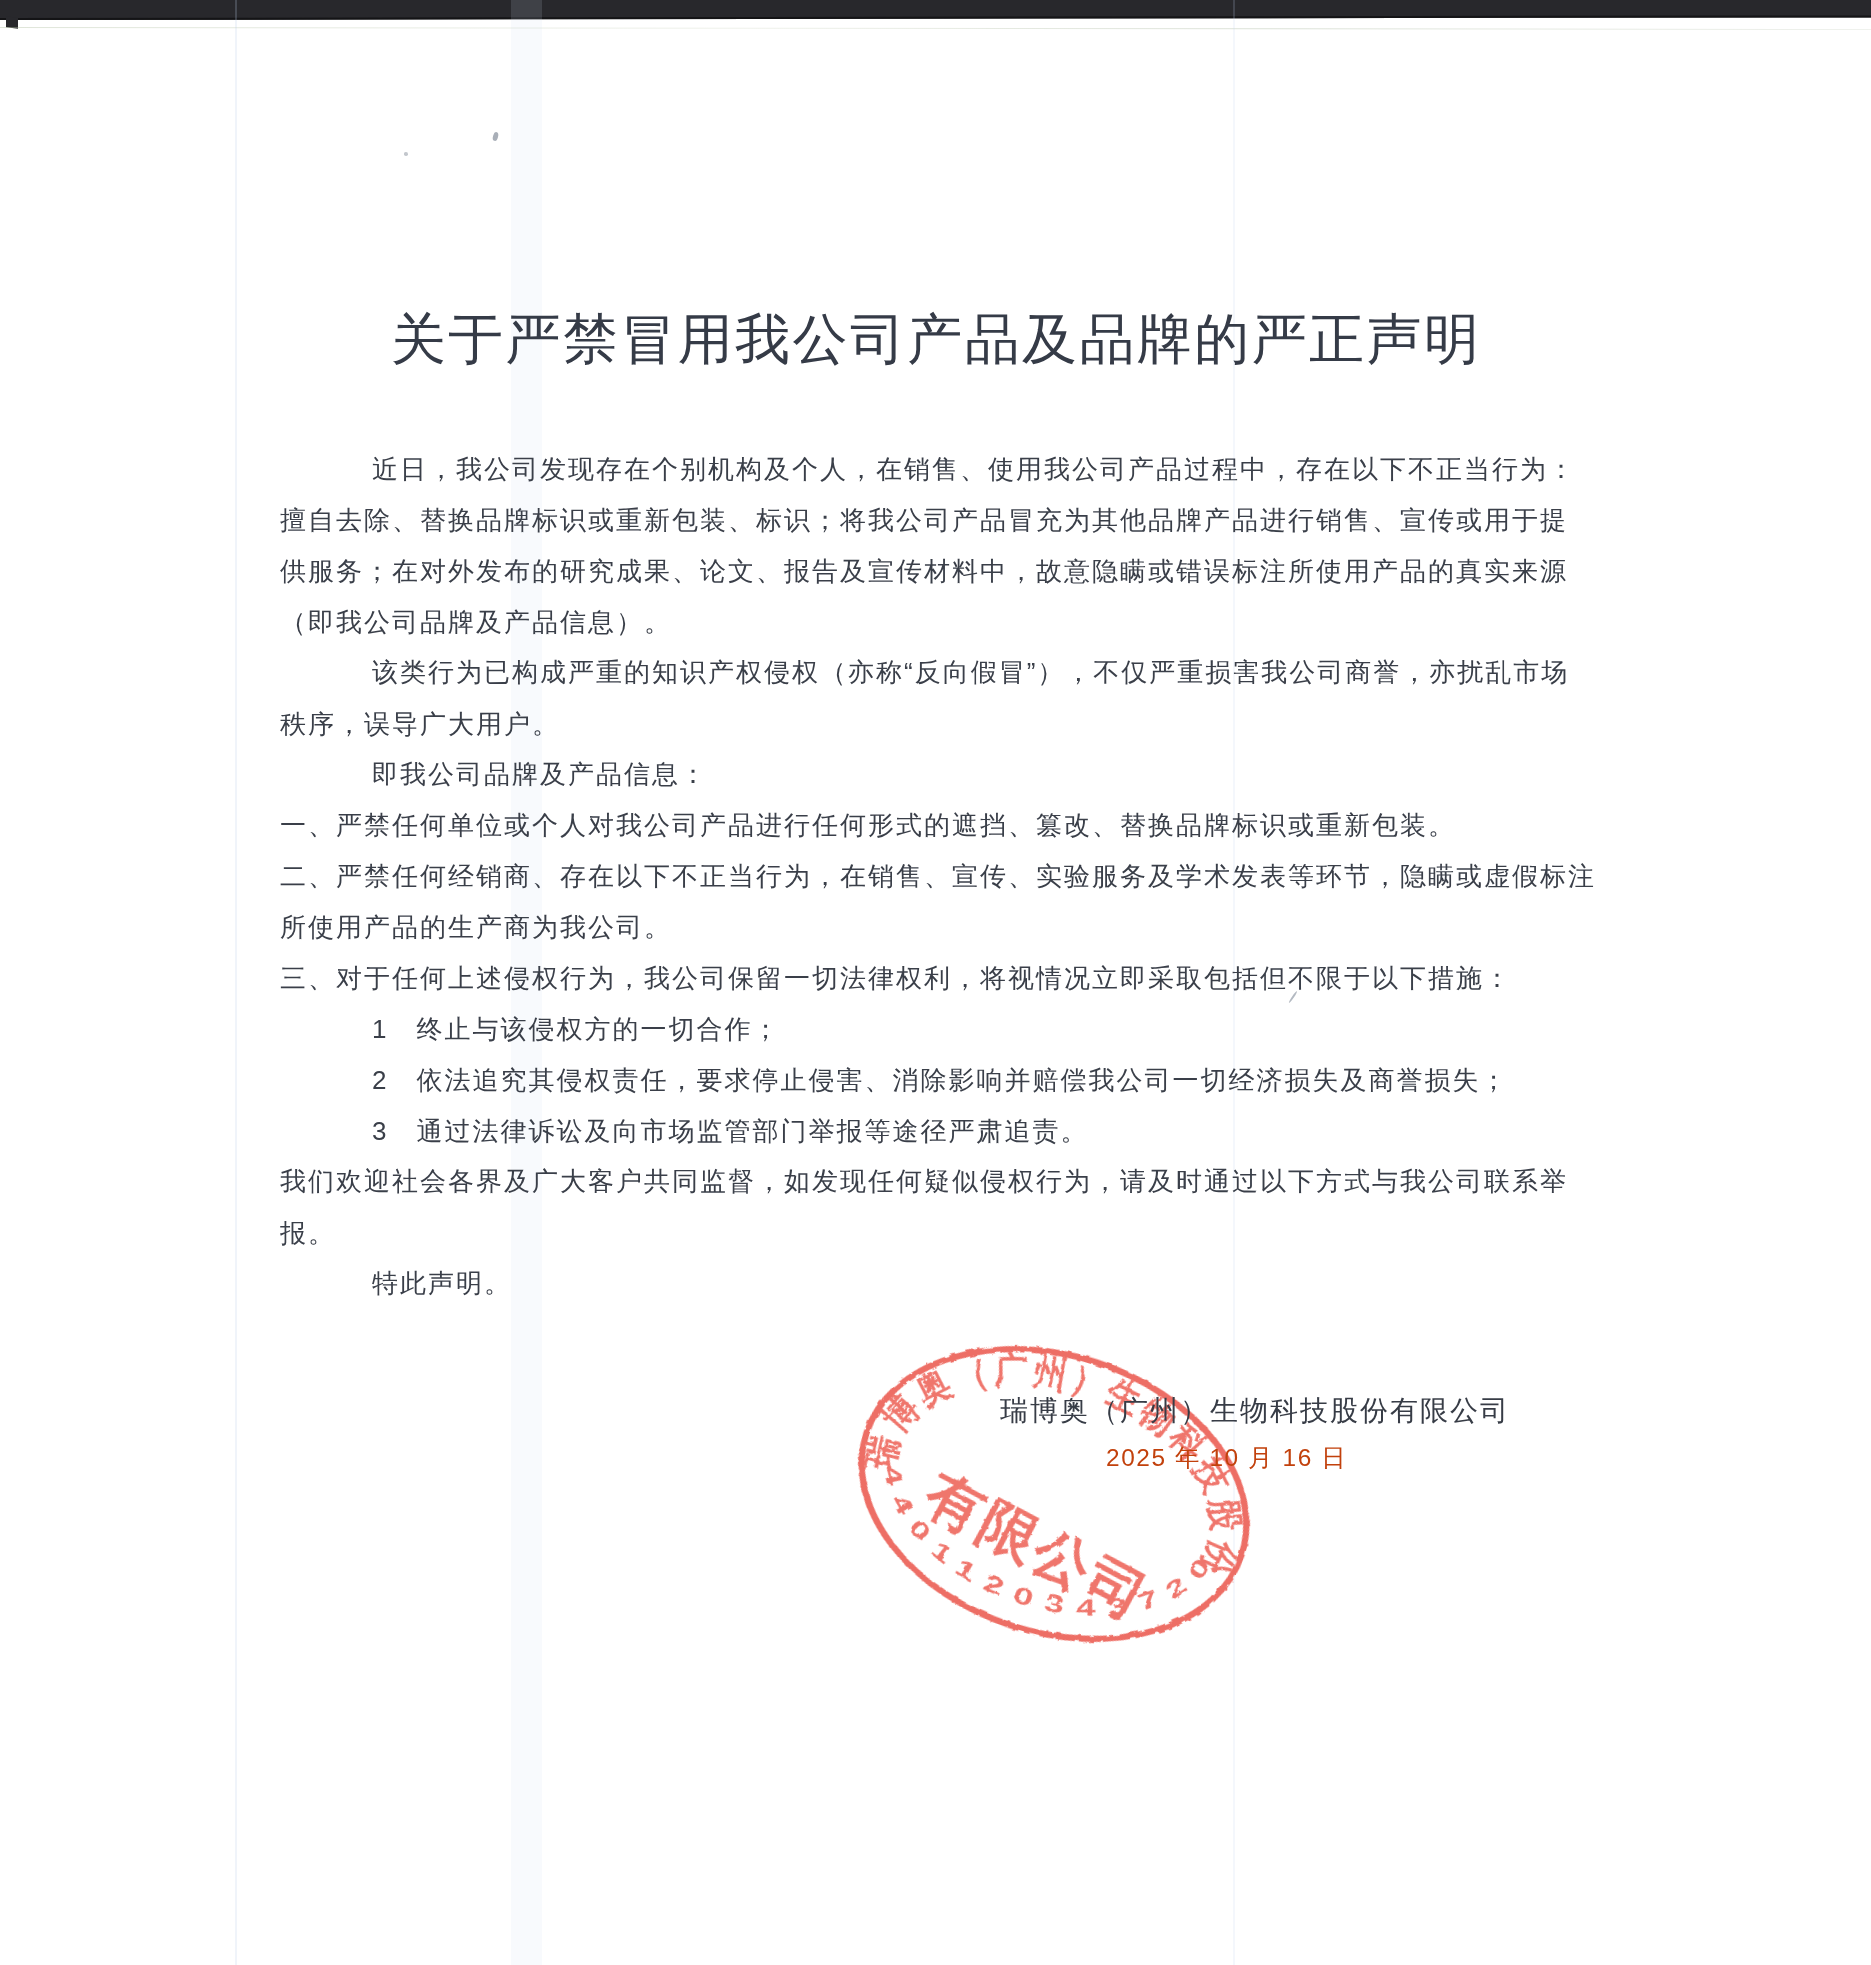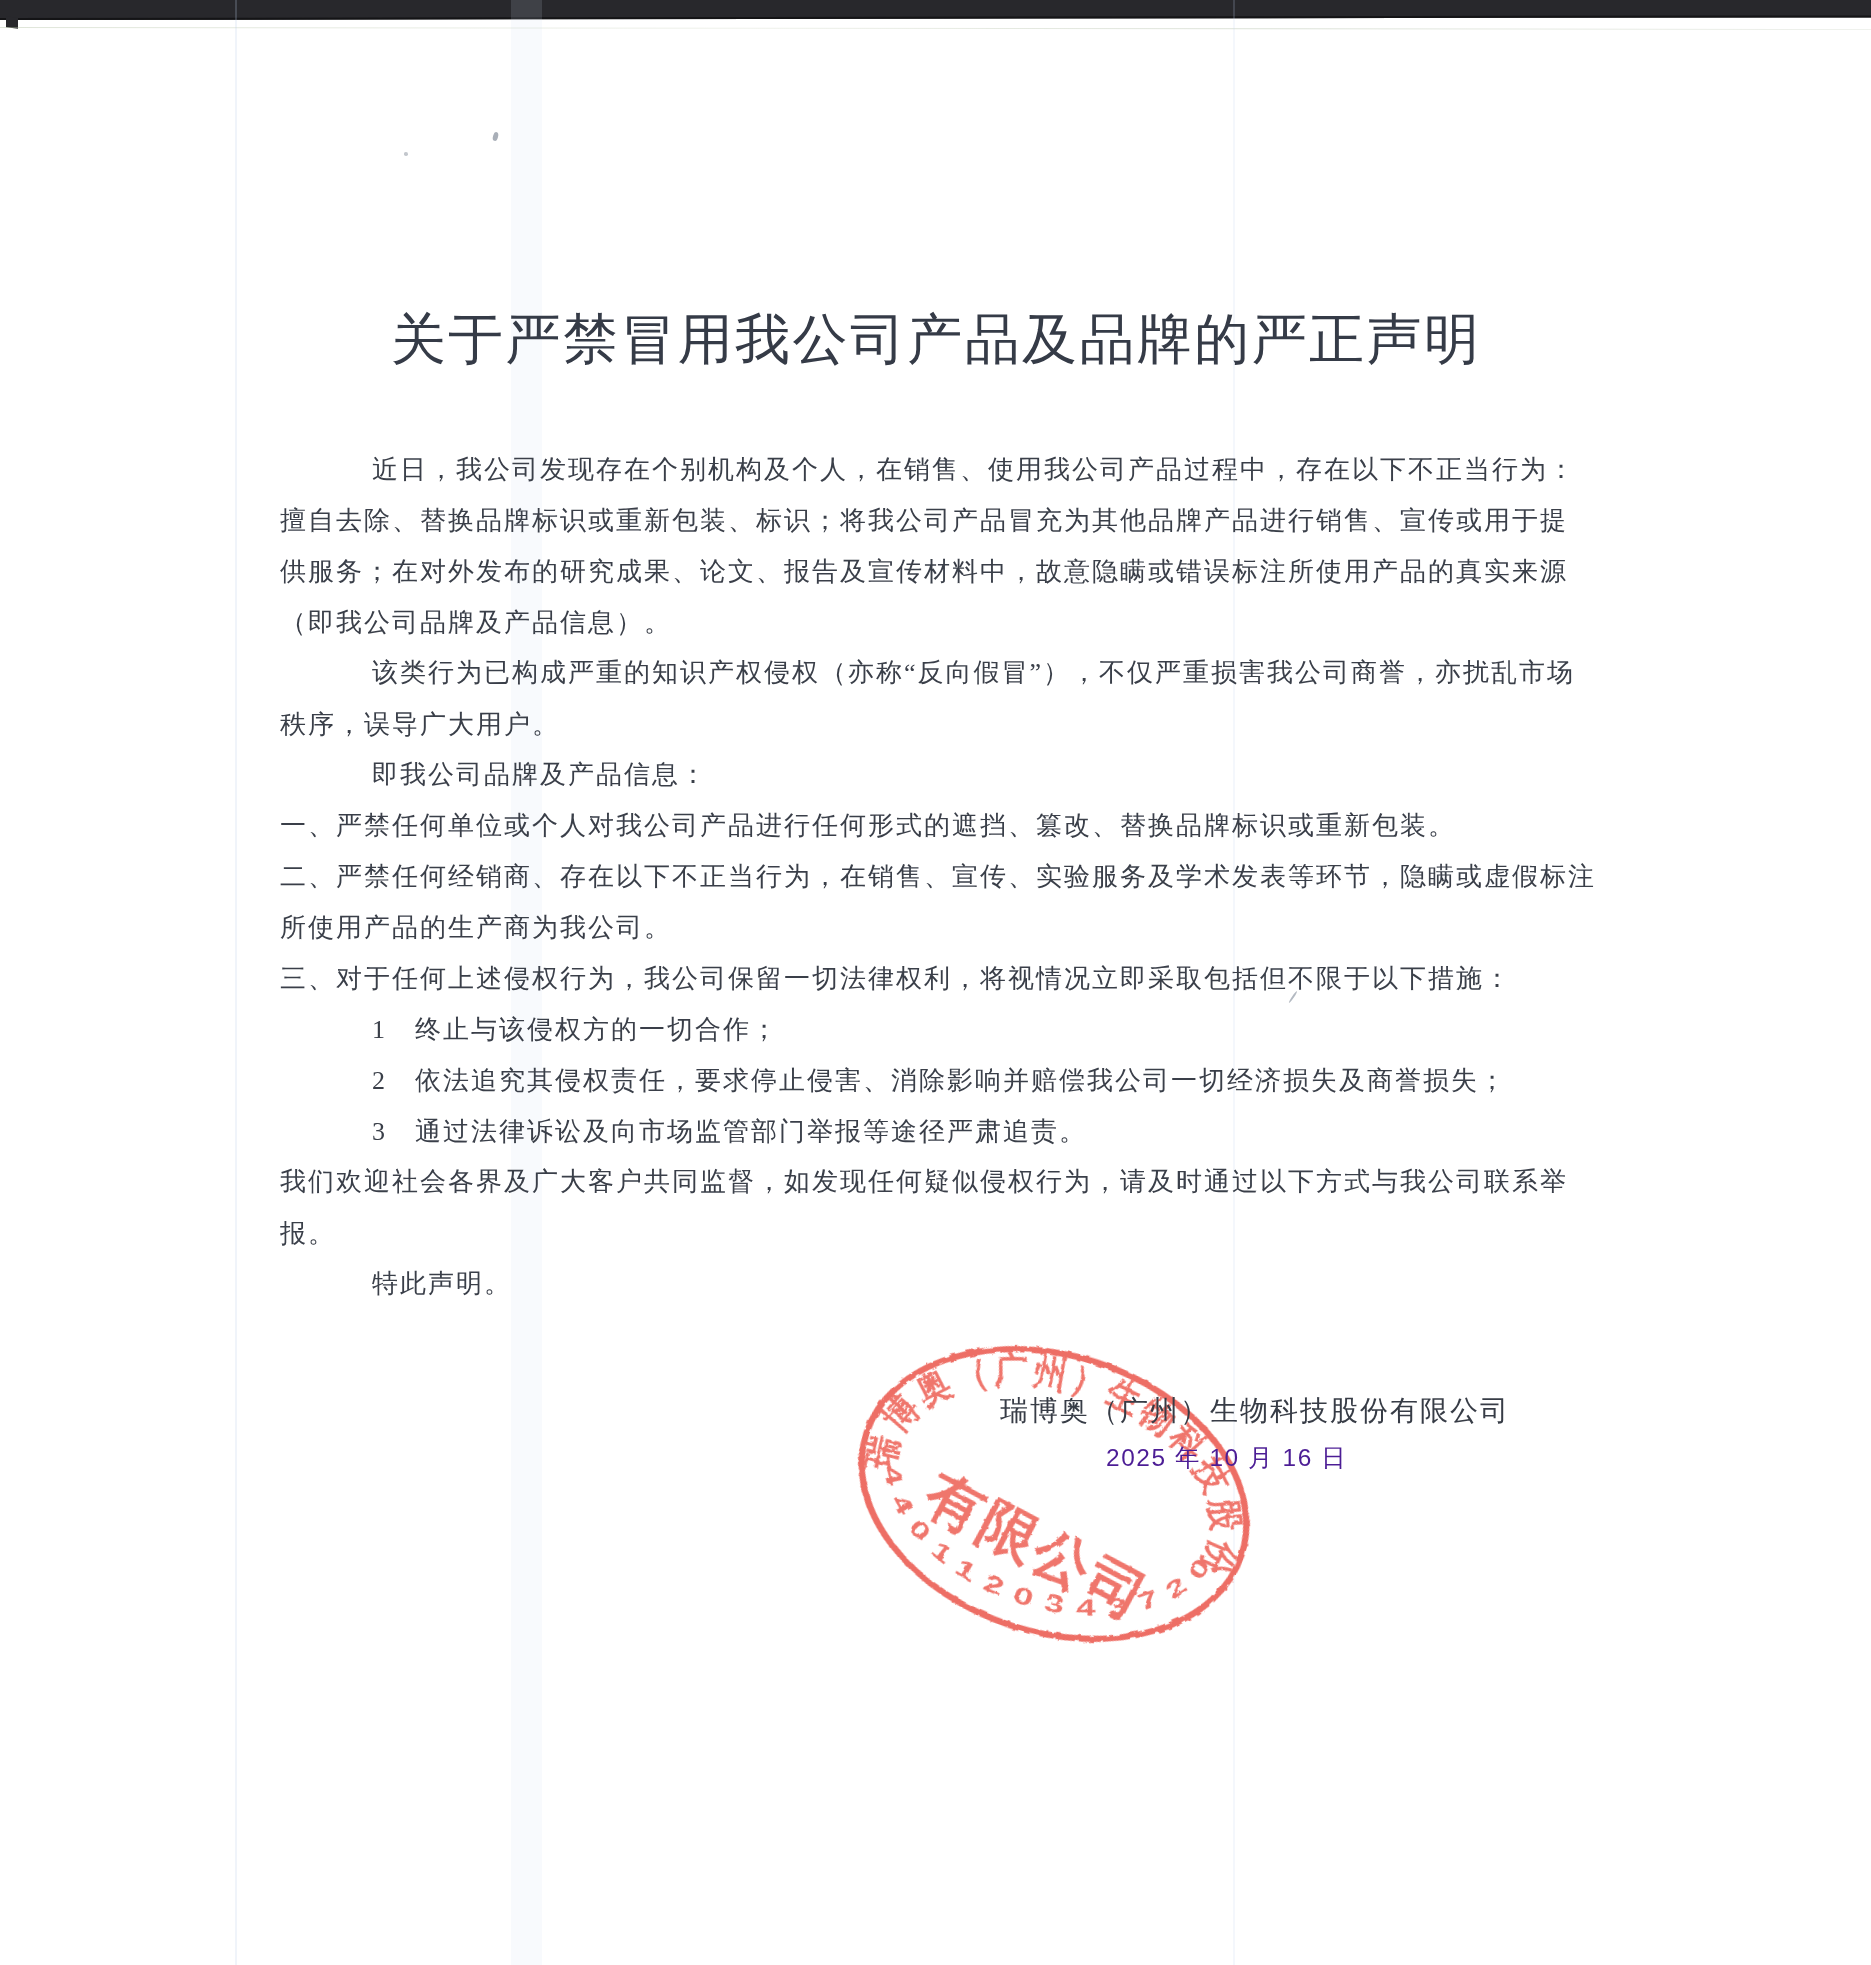--- a/index.html
+++ b/index.html
@@ -36,29 +36,29 @@
     position:absolute;top:310px;left:50%;transform:translateX(-50%);
     font-size:55px;line-height:59px;letter-spacing:2.4px;
     font-weight:500;color:#353b47;white-space:nowrap;
   }
   
   .body-line{
     position:absolute;left:280px;
     font-size:26px;line-height:27.5px;letter-spacing:2px;
     color:#3a3f49;white-space:nowrap;font-weight:400;
   }
-  .body-line.indent{padding-left:92px;font-family:Liberation Serif, serif;}
+  .body-line.indent{padding-left:92px;}
   
   .sig-company{
     position:absolute;left:1000px;top:1392px;
     font-size:28px;letter-spacing:2px;color:#373c46;white-space:nowrap;z-index:5;
   }
   .sig-date{
     position:absolute;left:1106px;top:1442px;
-    font-size:24.4px;letter-spacing:1.6px;color:#4c1d95;white-space:nowrap;z-index:5;
+    font-size:24.4px;letter-spacing:1.6px;color:#c2410c;white-space:nowrap;z-index:5;
   }
   
   #seal-svg{position:absolute;left:834px;top:1321px;z-index:4;opacity:.9;}
   
   .speck{position:absolute;background:#a9afb8;border-radius:45% 55% 50% 50%;}
   .speck.p1{left:493px;top:132px;width:5.1px;height:9.4px;transform:rotate(16deg);}
   .speck.p2{left:404px;top:152px;width:3.5px;height:3.5px;opacity:.7;}
   .speck.p3{left:1286px;top:996px;width:14px;height:2px;transform:rotate(-56deg);background:#b4bac2;}
 </style>
 </head>

